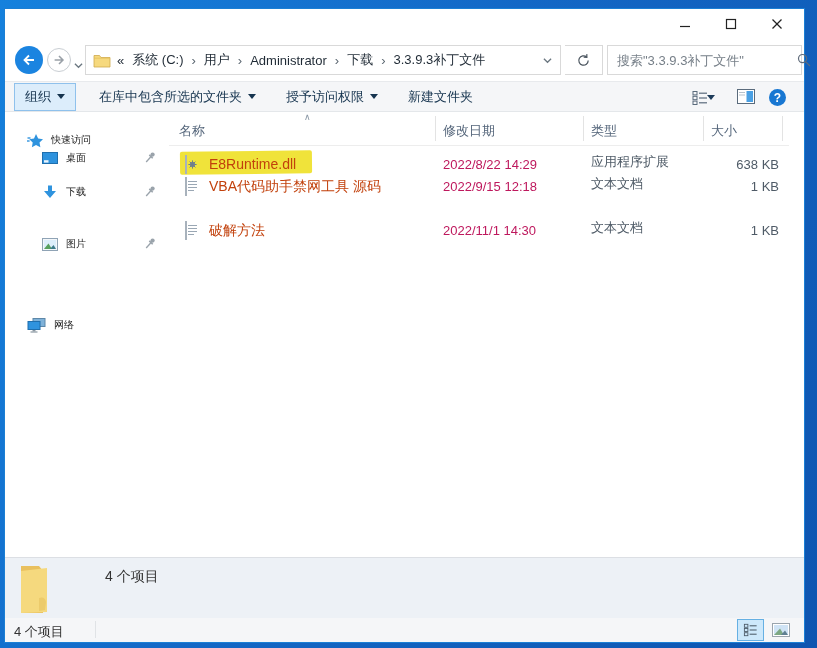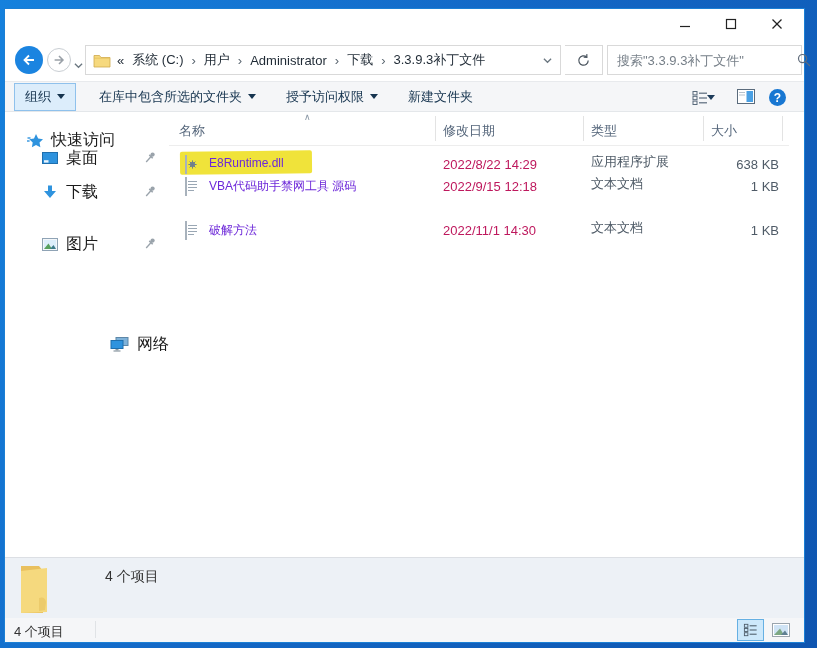--- a/index.html
+++ b/index.html
@@ -50,35 +50,35 @@
   .tb-btn.active { background:#dcedfb; border:1px solid #8fc1ec; margin-left:9px; padding:4px 10px; }
   .tb-caret { width:0; height:0; border-left:4px solid transparent; border-right:4px solid transparent;
               border-top:5px solid #16344f; display:inline-block; }
   .tb-right { position:absolute; right:18px; top:0; height:31px; display:flex; align-items:center; gap:14px; }
   .tb-viewcaret { margin-left:-6px; }
   .help-circle { width:17px; height:17px; border-radius:50%; background:#1877d2; color:#fff;
                  font-size:12px; font-weight:bold; display:flex; align-items:center; justify-content:center; }
   
   .sidebar { position:absolute; left:0; top:103px; width:164px; height:445px; background:#fff; }
   .side-item { position:absolute; left:0; width:164px; height:24px; display:flex; align-items:center;
-               font-size:16px; color:#1b1b1b; }
+               font-size:10px; color:#1b1b1b; }
   .side-item .ico { flex:0 0 auto; display:flex; align-items:center; justify-content:center; width:16px; }
   .side-item .lbl { margin-left:8px; white-space:nowrap; }
   .side-item.selected { background:#cfcfcf; }
   .pin { position:absolute; right:12px; top:5px; }
   
   .filelist { position:absolute; left:164px; top:103px; width:635px; height:445px; background:#fff; }
   .lv-header { position:absolute; left:0; top:0; width:100%; height:33px; font-size:13px; color:#54657a; }
   .lv-h { position:absolute; top:10px; }
   .lv-hsep { position:absolute; top:4px; width:1px; height:25px; background:#e3e3e3; }
   .lv-hline { position:absolute; left:0; top:33px; width:620px; height:1px; background:#ededed; }
   .sort-caret { position:absolute; top:0px; font-size:9px; color:#8a97a5; }
   .lv-row { position:absolute; left:0; width:620px; height:22px; }
   .lv-icon { position:absolute; left:16px; top:3px; width:16px; height:16px; }
-  .lv-name { position:absolute; left:40px; top:3px; font-size:12px; color:#6d28d9; white-space:nowrap; }
+  .lv-name { position:absolute; left:40px; top:3px; font-size:14px; color:#c2410c; white-space:nowrap; }
   .lv-date { position:absolute; left:274px; top:4px; font-size:13px; color:#be185d; white-space:nowrap; }
   .lv-type { position:absolute; left:422px; top:0; font-size:13px; color:#4f5b67; white-space:nowrap; }
   .lv-size { position:absolute; left:500px; top:4px; width:110px; text-align:right; font-size:13px; color:#4f5b67; }
   .hl-marker { position:absolute; left:11px; top:-2px; width:132px; height:23px; background:#f0e33a;
                transform:rotate(-0.7deg); border-radius:2px; z-index:0; }
   .lv-icon, .lv-name { z-index:1; }
   
   .page-icon { width:14px; height:16px; background:#fdfdfd; border:1px solid #a8b2bc; position:relative; }
   .page-icon .pl { position:absolute; left:2px; height:1px; background:#9aa7b4; }
   .globe-icon { width:15px; height:15px; border-radius:50%;
@@ -275,21 +275,21 @@
       <span class="lbl">图片</span>
       <svg class="pin" width="13" height="13" viewBox="0 0 13 13">
         <circle cx="8.6" cy="3.6" r="2.1" fill="#9aa3ab"></circle>
         <line x1="7.3" y1="5.2" x2="2.2" y2="11" stroke="#9aa3ab" stroke-width="1.3"></line>
         <line x1="5.3" y1="3.9" x2="8.7" y2="7.3" stroke="#9aa3ab" stroke-width="1.6"></line>
       </svg>
     </div>
 
 
 
-    <div class="side-item" style="top:220px;justify-content:flex-end;">
+    <div class="side-item" style="top:201px;">
       <span class="ico" style="margin-left:21px;width:20px;">
         <svg width="19" height="15" viewBox="0 0 19 15">
           <rect x="6" y="0.5" width="12" height="8" fill="#7fb2d9" stroke="#5d87a8" stroke-width="1"></rect>
           <rect x="1" y="3.5" width="12" height="8" fill="#2f93de" stroke="#1f6fae" stroke-width="1"></rect>
           <rect x="5.5" y="12" width="3" height="1.4" fill="#8c98a2"></rect>
           <rect x="3.5" y="13.4" width="7" height="1.2" fill="#8c98a2"></rect>
         </svg>
       </span>
       <span class="lbl">网络</span>
     </div>

